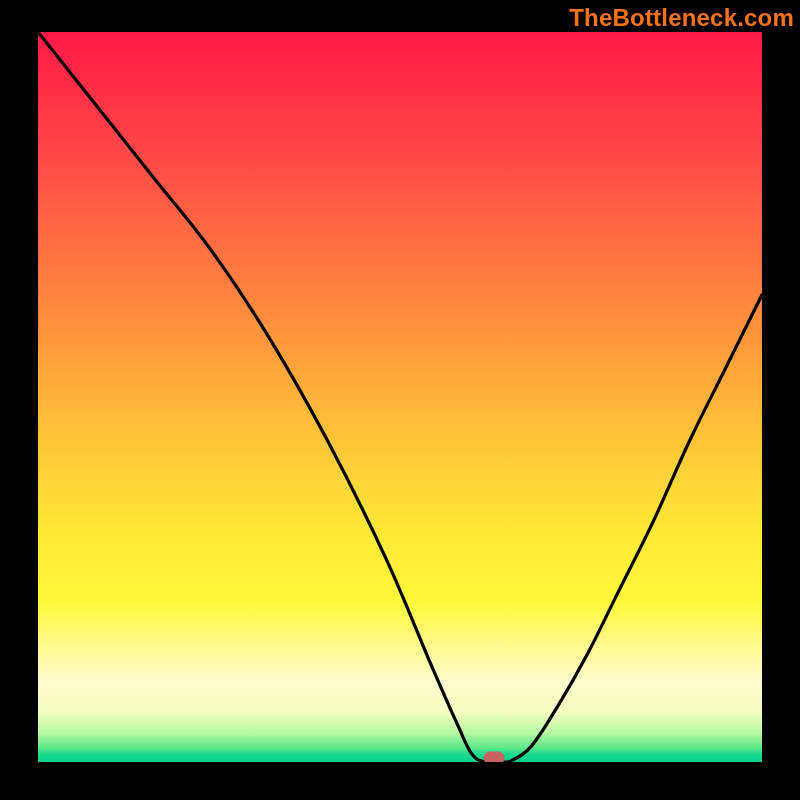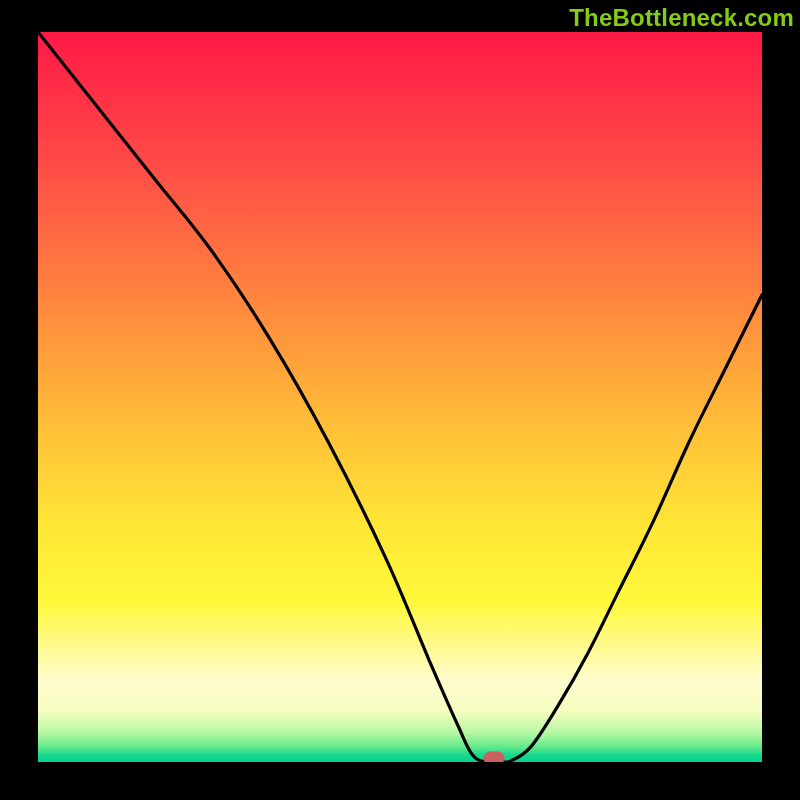--- a/index.html
+++ b/index.html
@@ -18,21 +18,21 @@
     height: 800px;
     background: #000;
   }
 
   .watermark {
     position: absolute;
     top: 4px;
     right: 6px;
     font-size: 24px;
     font-weight: 600;
-    color: #84cc16;
+    color: #f97316;
     letter-spacing: 0.2px;
     z-index: 5;
   }
 
   .plot {
     position: absolute;
     left: 38px;
     top: 32px;
     width: 724px;
     height: 730px;

